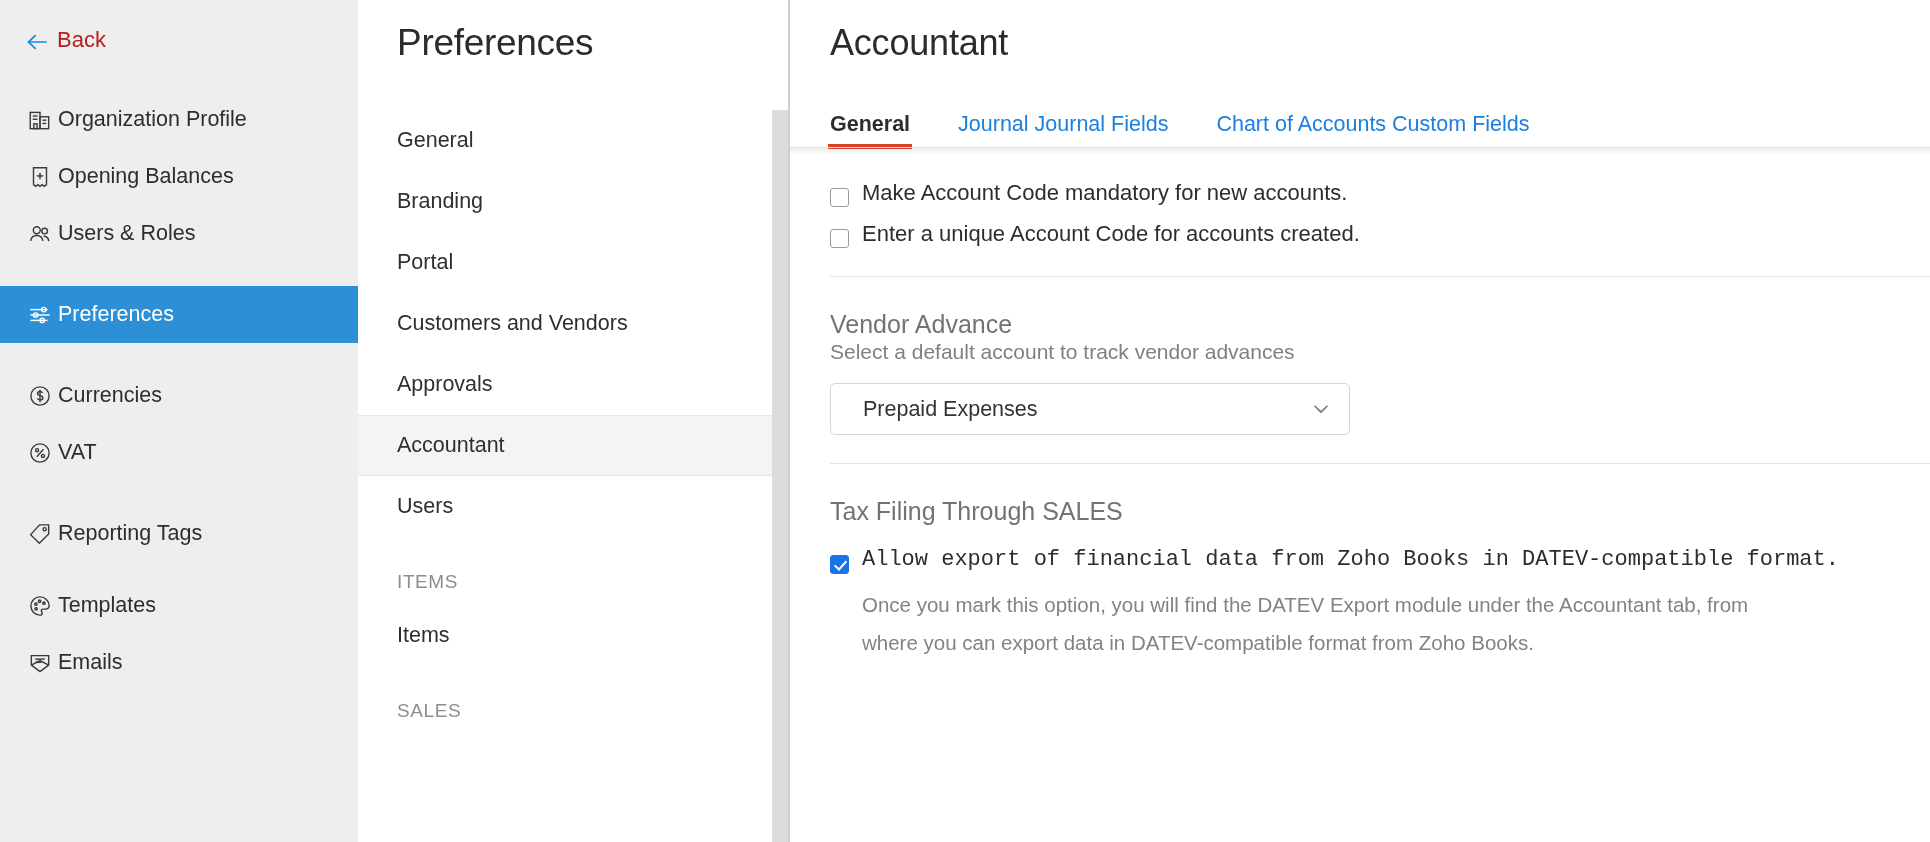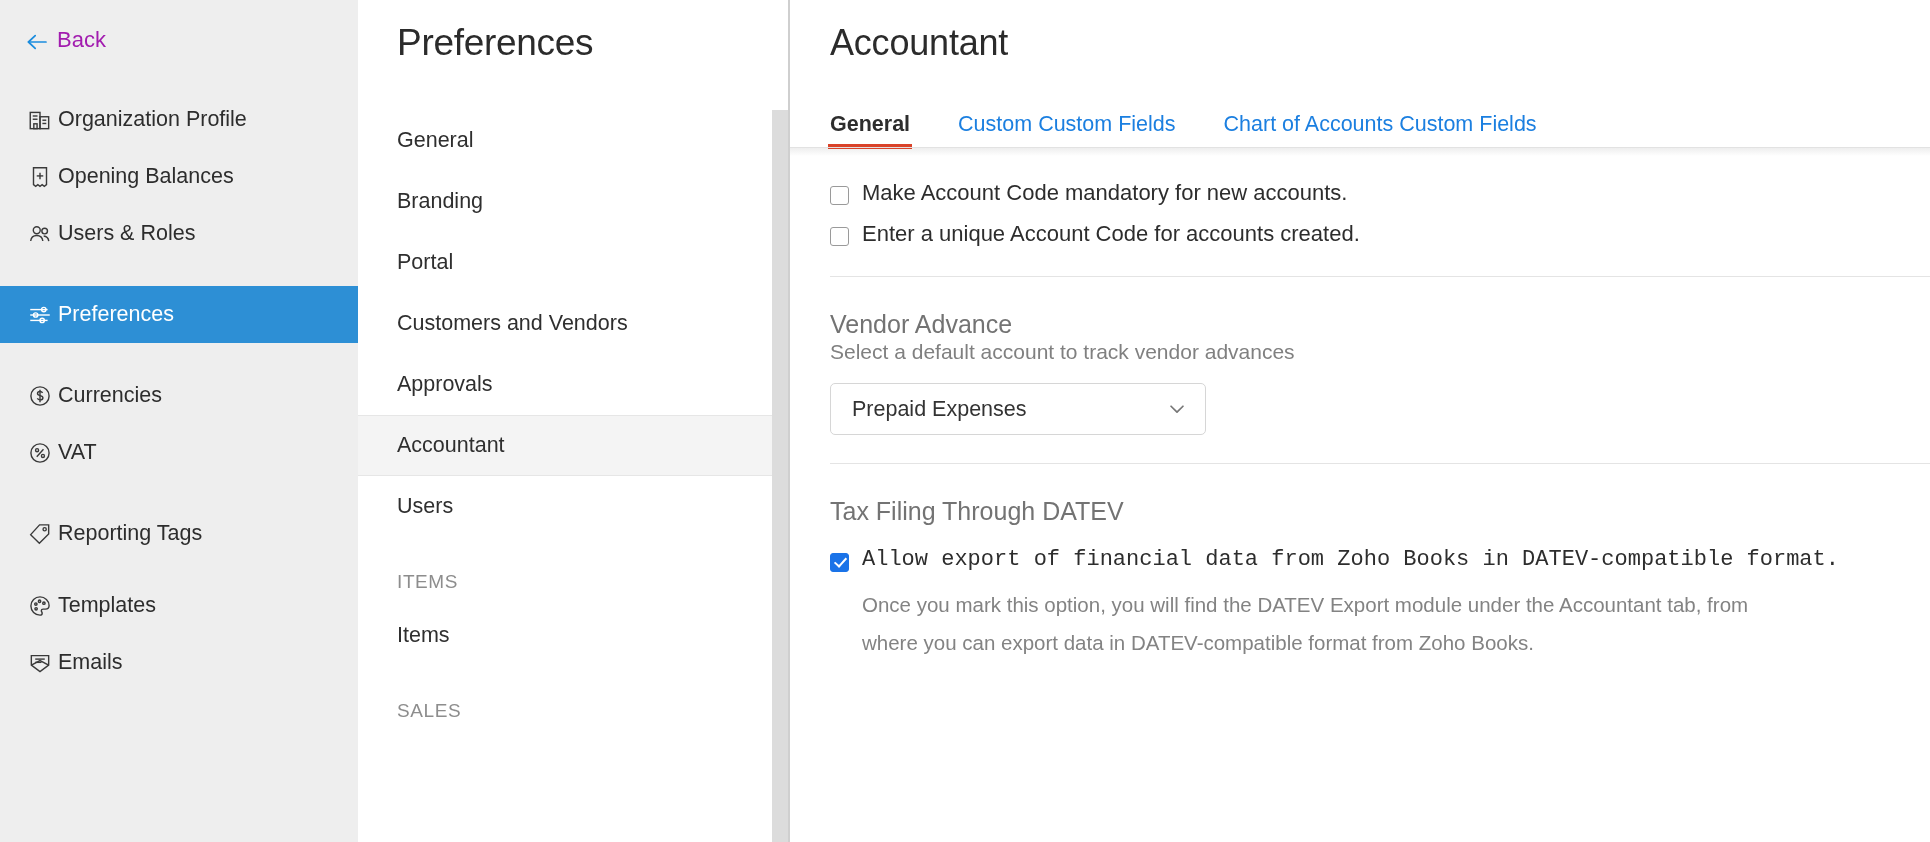--- a/index.html
+++ b/index.html
@@ -17,21 +17,21 @@
     width: 358px; height: 842px;
     background: #eeeeee;
     flex: 0 0 358px;
     position: relative;
     overflow: hidden;
   }
   .back-row {
     display: flex; align-items: center;
     gap: 9px;
     padding: 27px 0 0 26px;
-    color: #a21caf;
+    color: #b91c1c;
     font-size: 22px;
     cursor: pointer;
   }
   .back-arrow { display: block; width: 22px; height: 18px; }
   .settings-title {
     padding: 22px 0 0 27px;
     font-size: 36px;
     font-weight: 400;
     color: #2b2b2b;
     letter-spacing: -0.2px;
@@ -128,21 +128,21 @@
   .tabs-underline {
     position: absolute; left: 0; right: 0; bottom: 0;
     height: 1px; background: #e2e2e2;
   }
   .tab-strip-shadow {
     height: 8px;
     background: linear-gradient(to bottom, #eeeeee, #ffffff);
   }
   .content { padding: 22px 0 0 40px; }
   .chk-row {
-    display: flex; align-items: center;
+    display: flex; align-items: flex-end;
     margin-bottom: 12px;
   }
   .chk {
     width: 19px; height: 19px; flex: 0 0 19px;
     border: 1.6px solid #9a9a9a; border-radius: 3px;
     background: #fff; margin-top: 5px; margin-right: 13px;
     cursor: pointer;
   }
   .chk.checked {
     background: #1a73e8; border-color: #1a73e8;
@@ -161,25 +161,25 @@
   }
   .sec-title {
     font-size: 25px; color: #737373; font-weight: 400;
     margin-top: 33px;
   }
   .sec-sub {
     font-size: 21px; color: #808080; margin-top: 1px;
   }
   .select-box {
     margin-top: 19px;
-    width: 376px; height: 52px;
+    width: 520px; height: 52px;
     border: 1px solid #d6d6d6; border-radius: 5px;
     background: #fff;
     display: flex; align-items: center; justify-content: space-between;
-    padding: 0 17px 0 21px;
+    padding: 0 17px 0 32px;
     cursor: pointer;
   }
   .select-val { font-size: 21.5px; color: #333333; }
   .chev { width: 22px; height: 22px; display: block; }
   .help-text {
     font-size: 20.5px; color: #838383; line-height: 38px;
     margin-left: 32px; margin-top: 4px;
     max-width: 935px;
   }
 </style>
@@ -368,21 +368,21 @@
 
   <div class="rightcol">
 
     <div class="r-title">Accountant</div>
 
     <div class="tabs">
       <div class="tab active">
         <span>General</span>
       </div>
       <div class="tab">
-        <span>Custom Custom Fields</span>
+        <span>Journal Journal Fields</span>
       </div>
       <div class="tab">
         <span>Chart of Accounts Custom Fields</span>
       </div>
       <div class="tabs-underline"></div>
     </div>
     <div class="tab-strip-shadow"></div>
 
     <div class="content">
 
@@ -405,21 +405,21 @@
         <span class="select-val">Prepaid Expenses</span>
         <span class="chev">
           <svg viewBox="0 0 24 24" width="22" height="22" fill="none" stroke="#777777" stroke-width="1.9" stroke-linecap="round" stroke-linejoin="round">
             <path d="M5.5 9 L12 15.4 L18.5 9"></path>
           </svg>
         </span>
       </div>
 
       <div class="hr"></div>
 
-      <div class="sec-title">Tax Filing Through DATEV</div>
+      <div class="sec-title">Tax Filing Through SALES</div>
 
       <div class="chk-row" style="margin-top:19px;font-family:Liberation Mono, monospace;">
         <span class="chk checked"></span>
         <span class="chk-label">Allow export of financial data from Zoho Books in DATEV-compatible format.</span>
       </div>
 
       <div class="help-text">Once you mark this option, you will find the DATEV Export module under the Accountant tab, from where you can export data in DATEV-compatible format from Zoho Books.</div>
 
     </div>
   </div>

